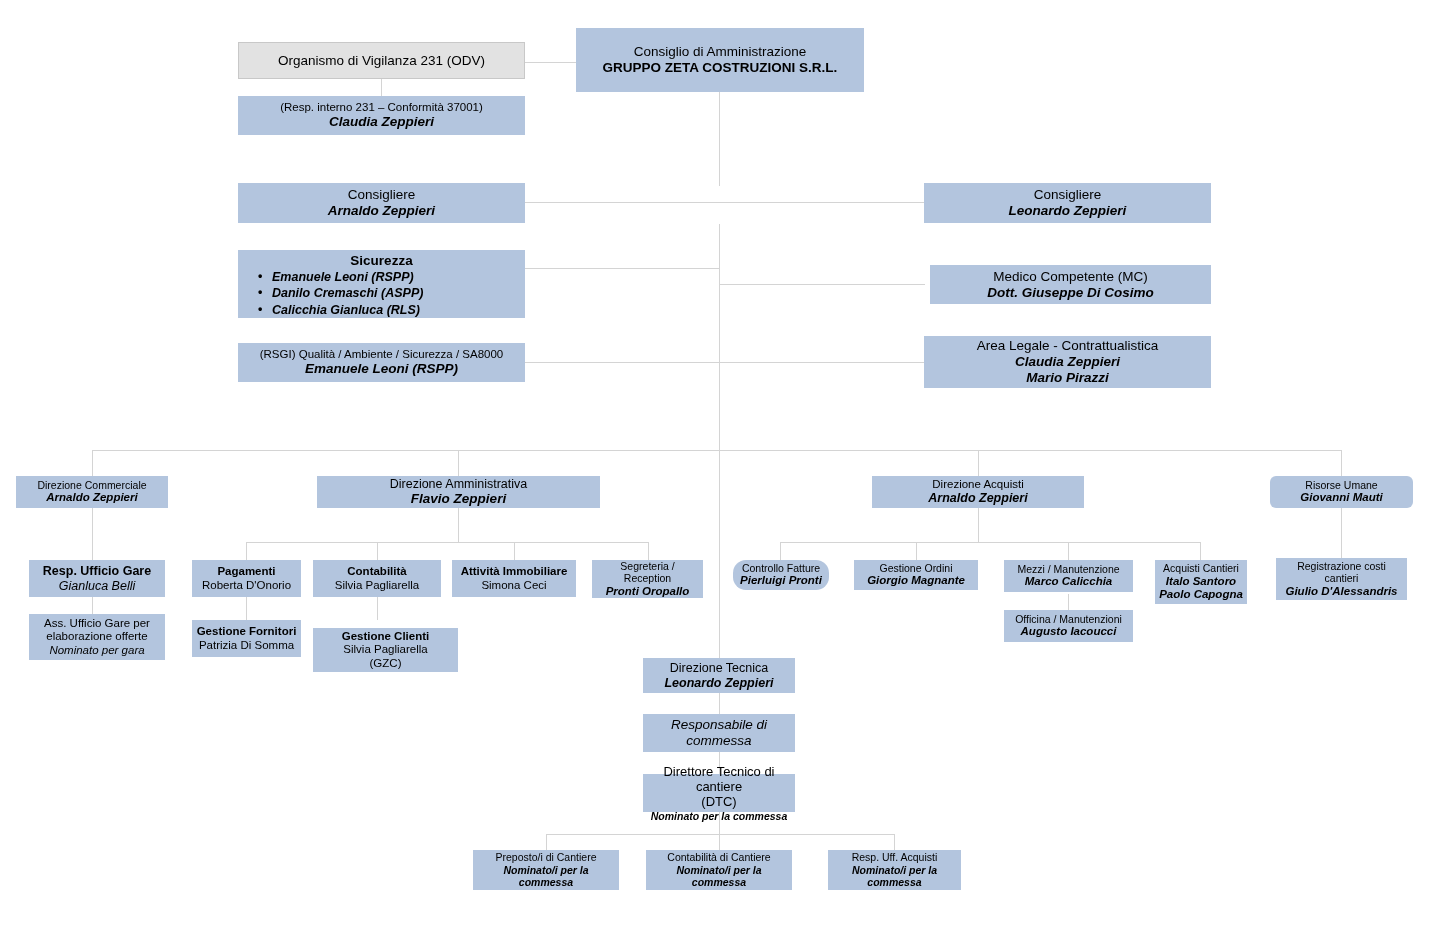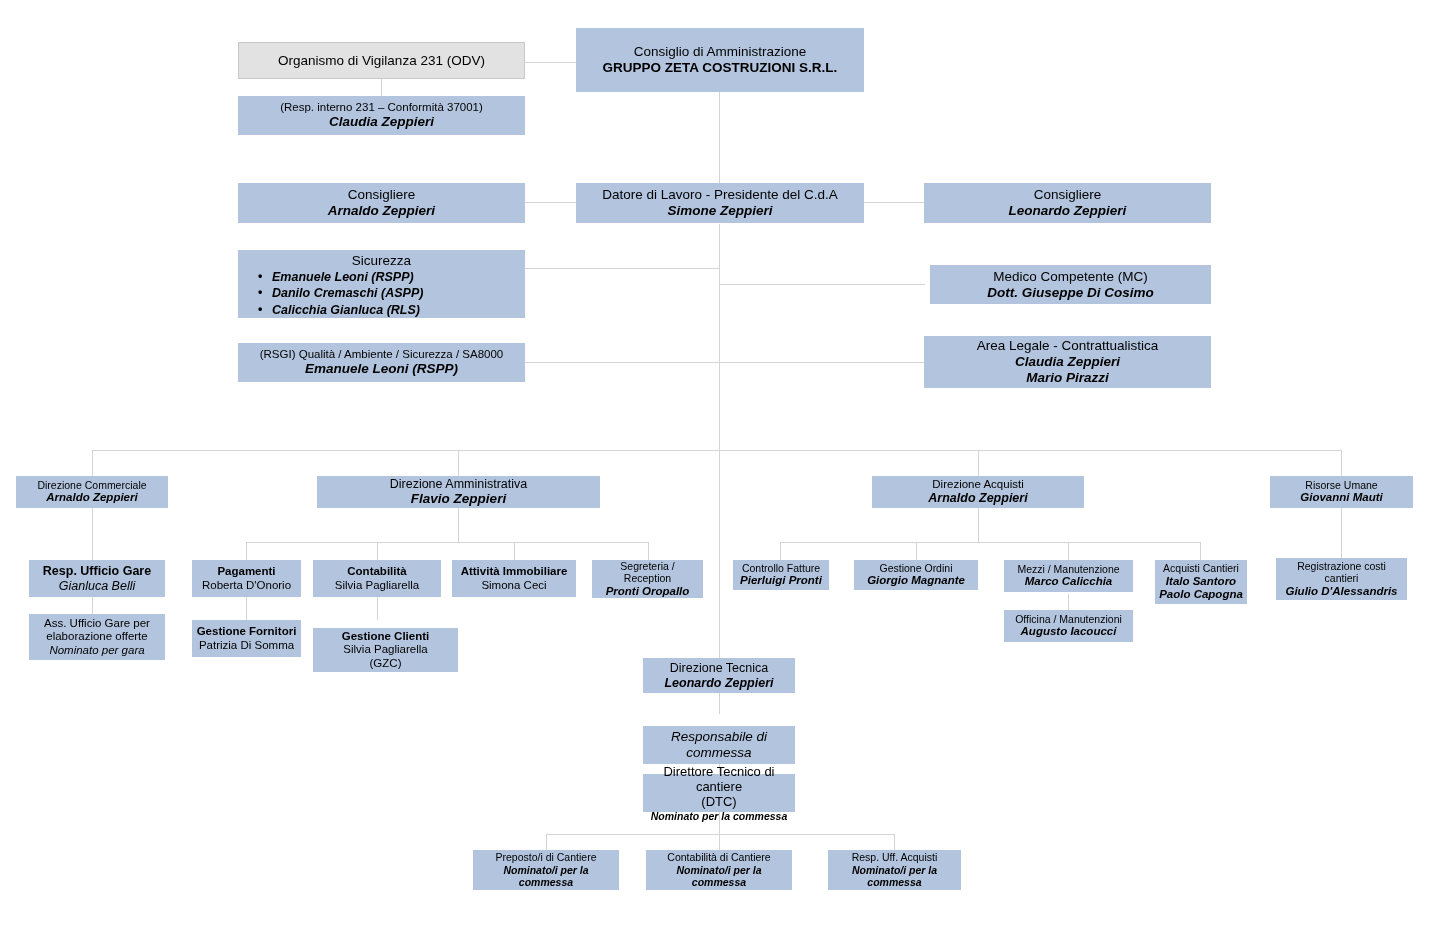--- a/index.html
+++ b/index.html
@@ -154,32 +154,28 @@
   <div class="box" style="left:576px; top:28px; width:288px; height:64px;">
     <div class="ttl fs13">Consiglio di Amministrazione</div>
     <div class="nm plain fs13" style="font-weight:bold;">GRUPPO ZETA COSTRUZIONI S.R.L.</div>
   </div>
 
   <div class="box" style="left:238px; top:183px; width:287px; height:40px;">
     <div class="ttl fs13">Consigliere</div>
     <div class="nm fs13">Arnaldo Zeppieri</div>
   </div>
 
-  <div class="box" style="left:576px; top:183px; width:288px; height:40px;">
-    <div class="ttl fs13">Datore di Lavoro - Presidente del C.d.A</div>
-    <div class="nm fs13">Simone Zeppieri</div>
-  </div>
 
   <div class="box" style="left:924px; top:183px; width:287px; height:40px;">
     <div class="ttl fs13">Consigliere</div>
     <div class="nm fs13">Leonardo Zeppieri</div>
   </div>
 
   <div class="box" style="left:238px; top:250px; width:287px; height:68px; justify-content:flex-start; padding-top:3px;">
-    <div class="ttl fs13" style="align-self:center;">Sicurezza</div>
+    <div class="ttl fs13" style="align-self:center;font-weight:bold;">Sicurezza</div>
     <ul class="bullets">
       <li>Emanuele Leoni (RSPP)</li>
       <li>Danilo Cremaschi (ASPP)</li>
       <li>Calicchia Gianluca (RLS)</li>
     </ul>
   </div>
 
   <div class="box" style="left:930px; top:265px; width:281px; height:39px;">
     <div class="ttl fs13">Medico Competente (MC)</div>
     <div class="nm fs13">Dott. Giuseppe Di Cosimo</div>
@@ -204,21 +200,21 @@
   <div class="box" style="left:317px; top:476px; width:283px; height:32px;">
     <div class="ttl fs12">Direzione Amministrativa</div>
     <div class="nm fs13">Flavio Zeppieri</div>
   </div>
 
   <div class="box" style="left:872px; top:476px; width:212px; height:32px;">
     <div class="ttl fs11">Direzione Acquisti</div>
     <div class="nm fs12">Arnaldo Zeppieri</div>
   </div>
 
-  <div class="box" style="left:1270px; top:476px; width:143px; height:32px;">
+  <div class="box" style="left:1270px; top:476px; width:143px; height:32px;border-radius:6px;">
     <div class="ttl fs10">Risorse Umane</div>
     <div class="nm fs11">Giovanni Mauti</div>
   </div>
 
   <div class="box" style="left:29px; top:560px; width:136px; height:37px;">
     <div class="ttl b fs12">Resp. Ufficio Gare</div>
     <div class="nm it fs12">Gianluca Belli</div>
   </div>
 
   <div class="box" style="left:29px; top:614px; width:136px; height:46px;">
@@ -252,21 +248,21 @@
     <div class="ttl b fs11">Attività Immobiliare</div>
     <div class="nm plain fs11">Simona Ceci</div>
   </div>
 
   <div class="box" style="left:592px; top:560px; width:111px; height:38px;">
     <div class="ttl fs10">Segreteria /</div>
     <div class="ttl fs10">Reception</div>
     <div class="nm fs11">Pronti Oropallo</div>
   </div>
 
-  <div class="box" style="left:733px; top:560px; width:96px; height:30px;">
+  <div class="box" style="left:733px; top:560px; width:96px; height:30px;border-radius:13px;">
     <div class="ttl fs10">Controllo Fatture</div>
     <div class="nm fs11">Pierluigi Pronti</div>
   </div>
 
   <div class="box" style="left:854px; top:560px; width:124px; height:30px;">
     <div class="ttl fs10">Gestione Ordini</div>
     <div class="nm fs11">Giorgio Magnante</div>
   </div>
 
   <div class="box" style="left:1004px; top:560px; width:129px; height:32px;">
@@ -289,21 +285,21 @@
     <div class="ttl fs10">Registrazione costi</div>
     <div class="ttl fs10">cantieri</div>
     <div class="nm fs11">Giulio D'Alessandris</div>
   </div>
 
   <div class="box" style="left:643px; top:658px; width:152px; height:35px;">
     <div class="ttl fs12">Direzione Tecnica</div>
     <div class="nm fs12">Leonardo Zeppieri</div>
   </div>
 
-  <div class="box" style="left:643px; top:714px; width:152px; height:38px;margin-top:12px;">
+  <div class="box" style="left:643px; top:714px; width:152px; height:38px;">
     <div class="nm plain fs13" style="font-style:italic;">Responsabile di</div>
     <div class="nm plain fs13" style="font-style:italic;">commessa</div>
   </div>
 
   <div class="box" style="left:643px; top:774px; width:152px; height:38px;">
     <div class="ttl fs9">Direttore Tecnico di cantiere</div>
     <div class="ttl fs9">(DTC)</div>
     <div class="nm fs10">Nominato per la commessa</div>
   </div>
 

